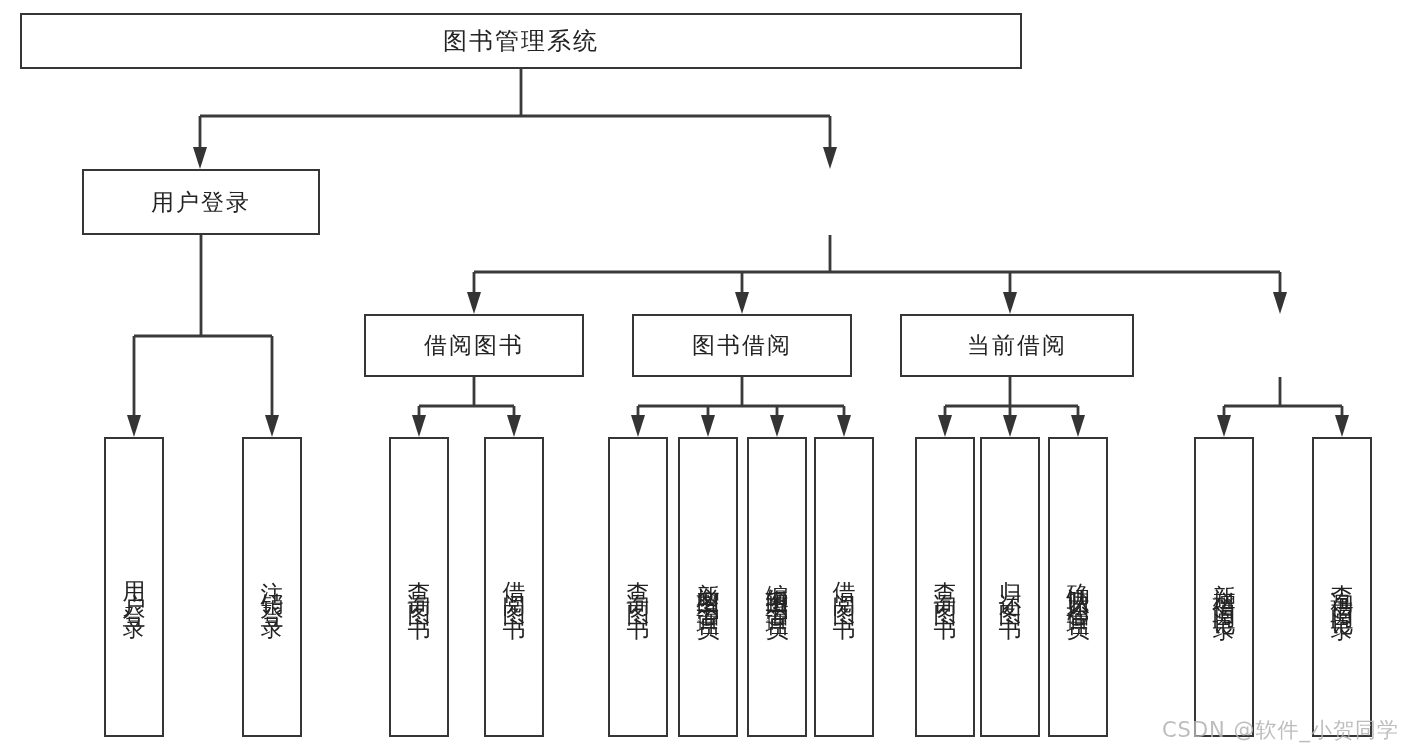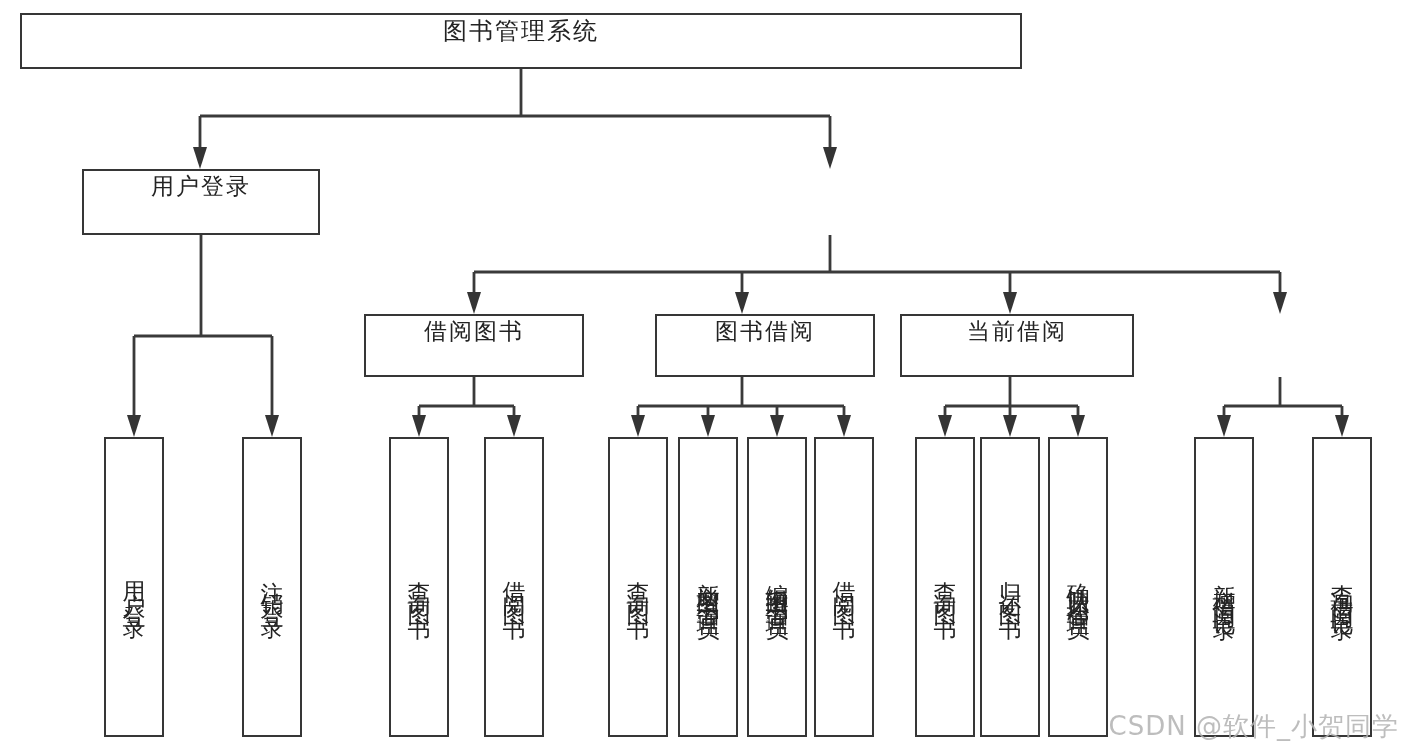--- a/index.html
+++ b/index.html
@@ -30,20 +30,21 @@
   .connectors polygon {
     fill: #343434;
     stroke: none;
   }
   .box {
     position: absolute;
     box-sizing: border-box;
     border: 2.5px solid #363636;
     background: #ffffff;
     display: flex;
+    align-items: center;
     justify-content: center;
     color: #232323;
     text-align: center;
   }
   .h-label {
     font-size: 23px;
     letter-spacing: 2px;
     white-space: nowrap;
   }
   .root-label {
@@ -58,21 +59,21 @@
     letter-spacing: 12px;
     line-height: 1;
     white-space: nowrap;
   }
   .v6 { letter-spacing: 7px; }
   .v9 { letter-spacing: 5px; }
   .watermark {
     position: absolute;
     right: 6px;
     bottom: 3px;
-    font-size: 26px;
+    font-size: 21px;
     letter-spacing: 1px;
     color: rgba(178, 178, 178, 0.85);
     white-space: nowrap;
     z-index: 5;
   }
 </style>
 </head>
 <body>
 
 <div class="canvas">
@@ -121,21 +122,21 @@
     <span class="root-label">图书管理系统</span>
   </div>
 
   <div class="box" style="left:82px;top:169px;width:238px;height:66px;">
     <span class="h-label">用户登录</span>
   </div>
 
   <div class="box" style="left:364px;top:314px;width:220px;height:63px;">
     <span class="h-label">借阅图书</span>
   </div>
-  <div class="box" style="left:632px;top:314px;width:220px;height:63px;margin-left:23px;">
+  <div class="box" style="left:632px;top:314px;width:220px;height:63px;">
     <span class="h-label">图书借阅</span>
   </div>
   <div class="box" style="left:900px;top:314px;width:234px;height:63px;">
     <span class="h-label">当前借阅</span>
   </div>
 
   <div class="box" style="left:104px;top:437px;width:60px;height:300px;">
     <span class="v-label">用户登录</span>
   </div>
   <div class="box" style="left:242px;top:437px;width:60px;height:300px;">

